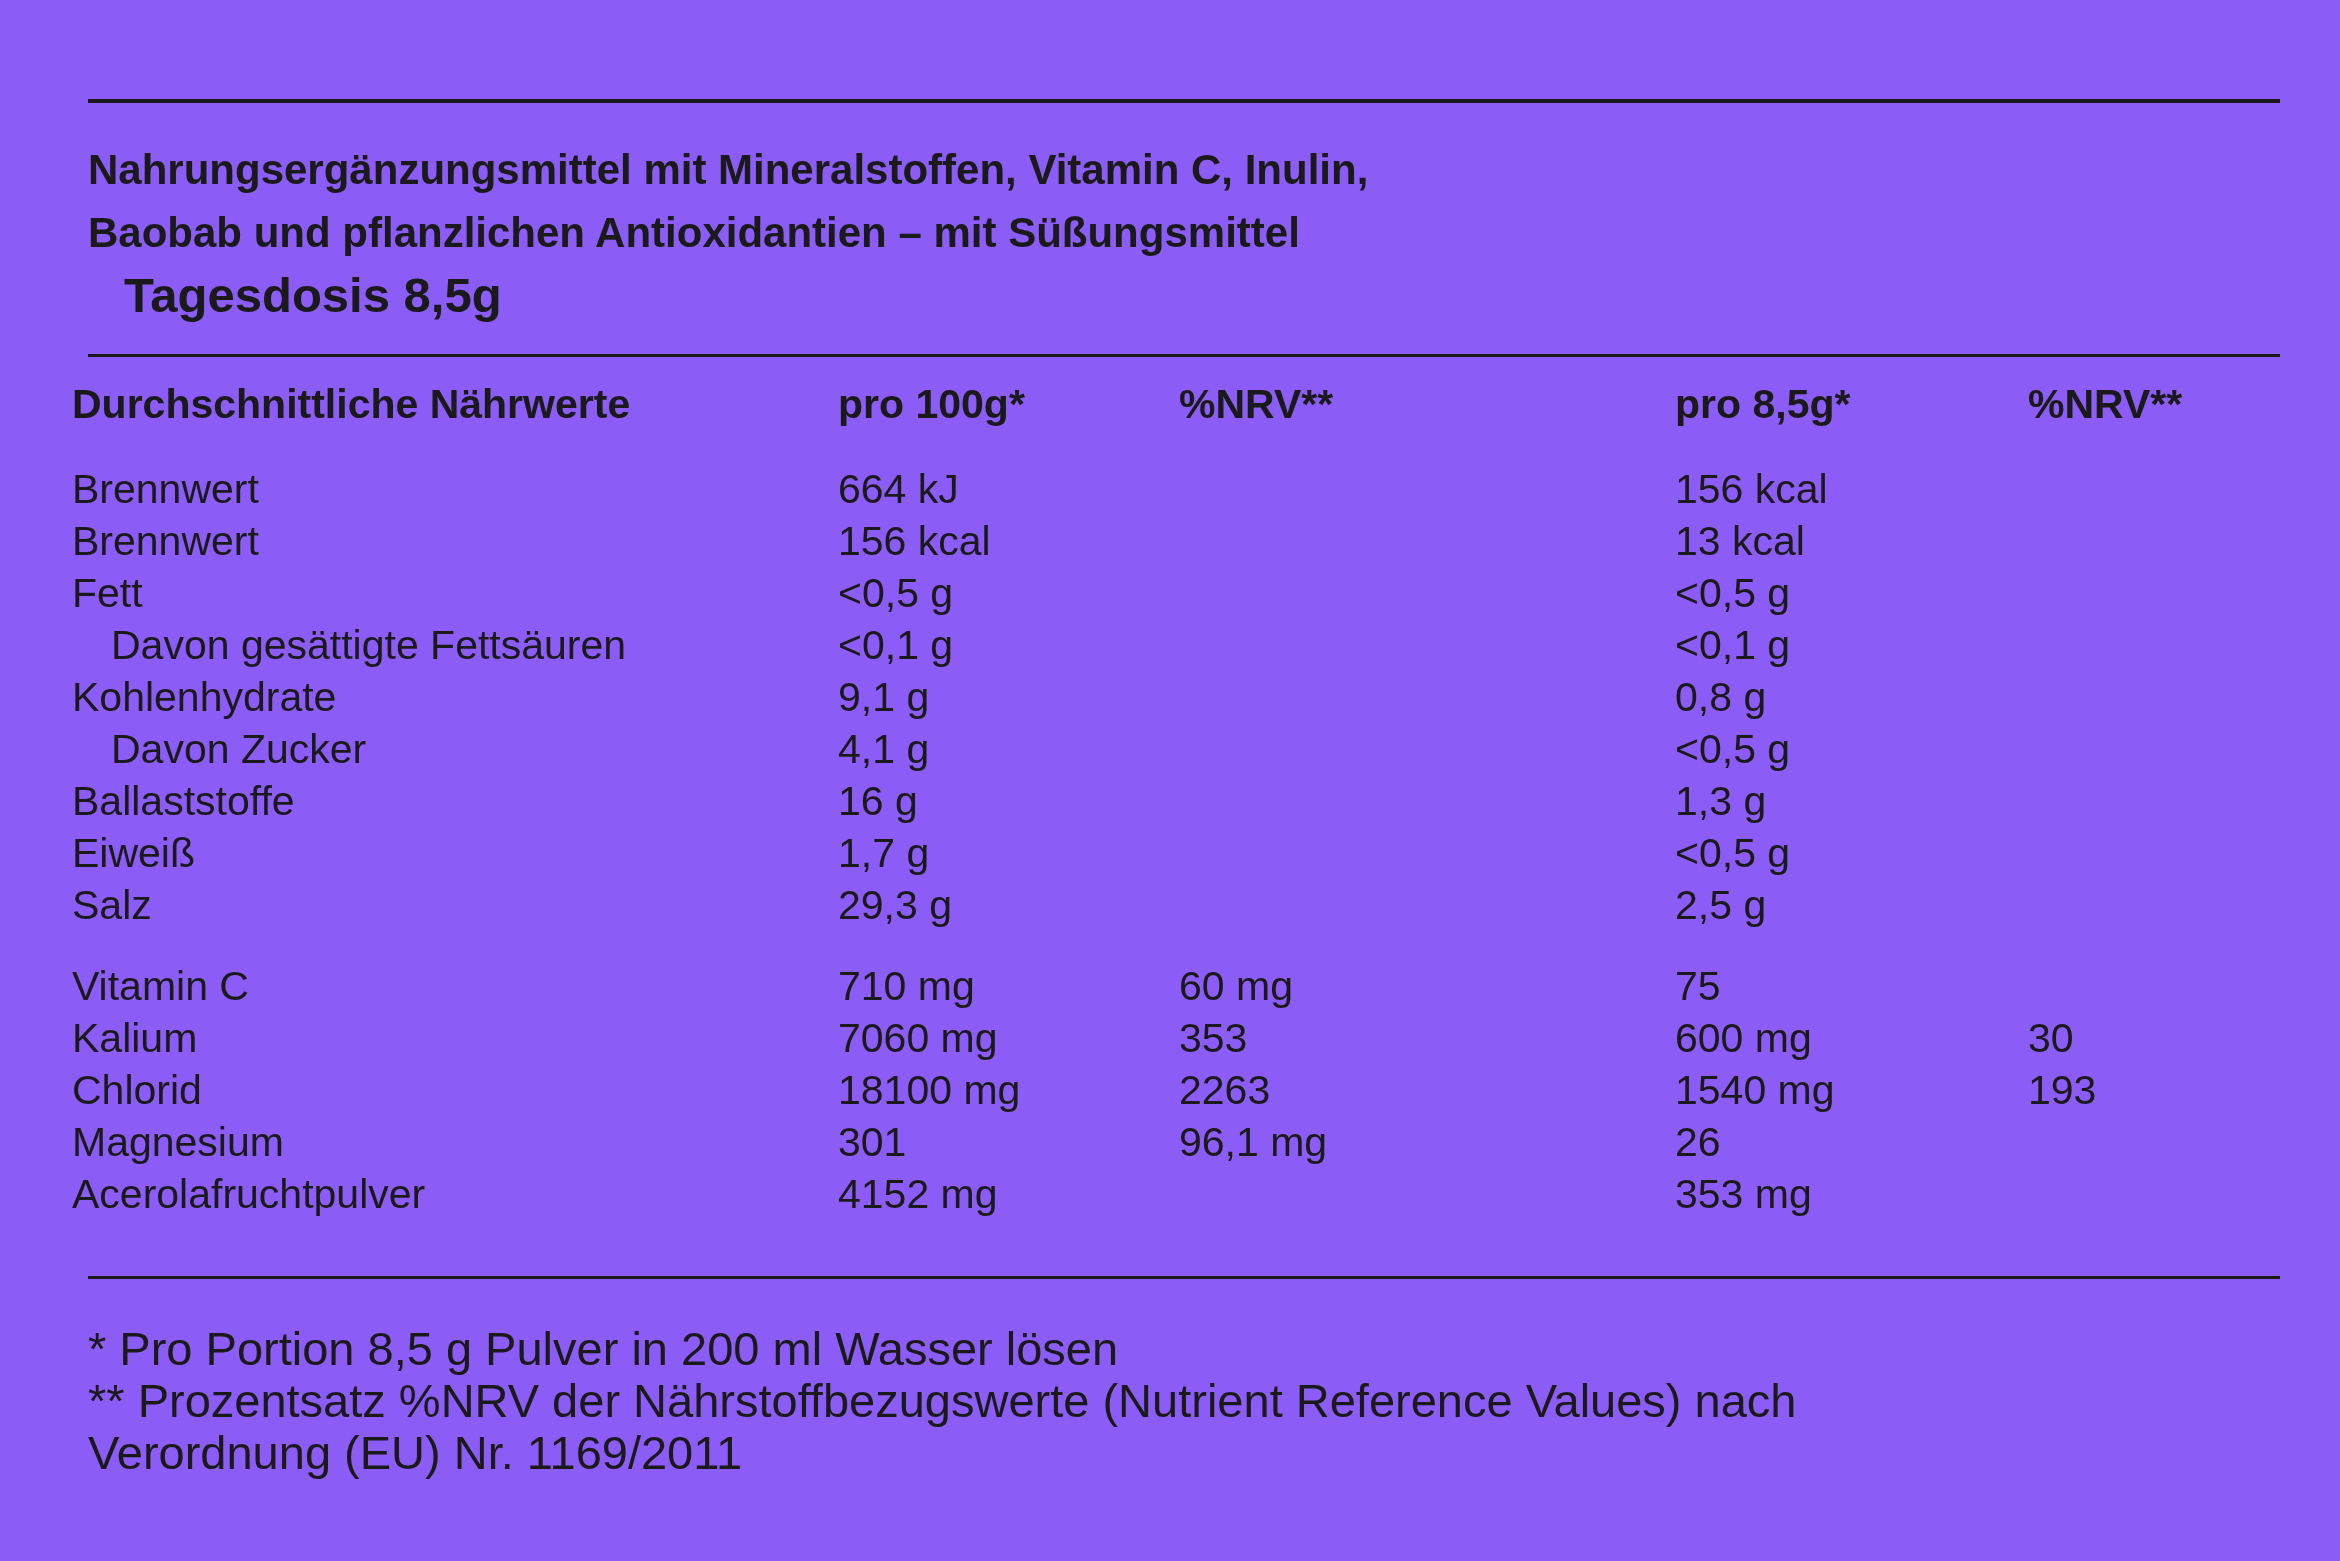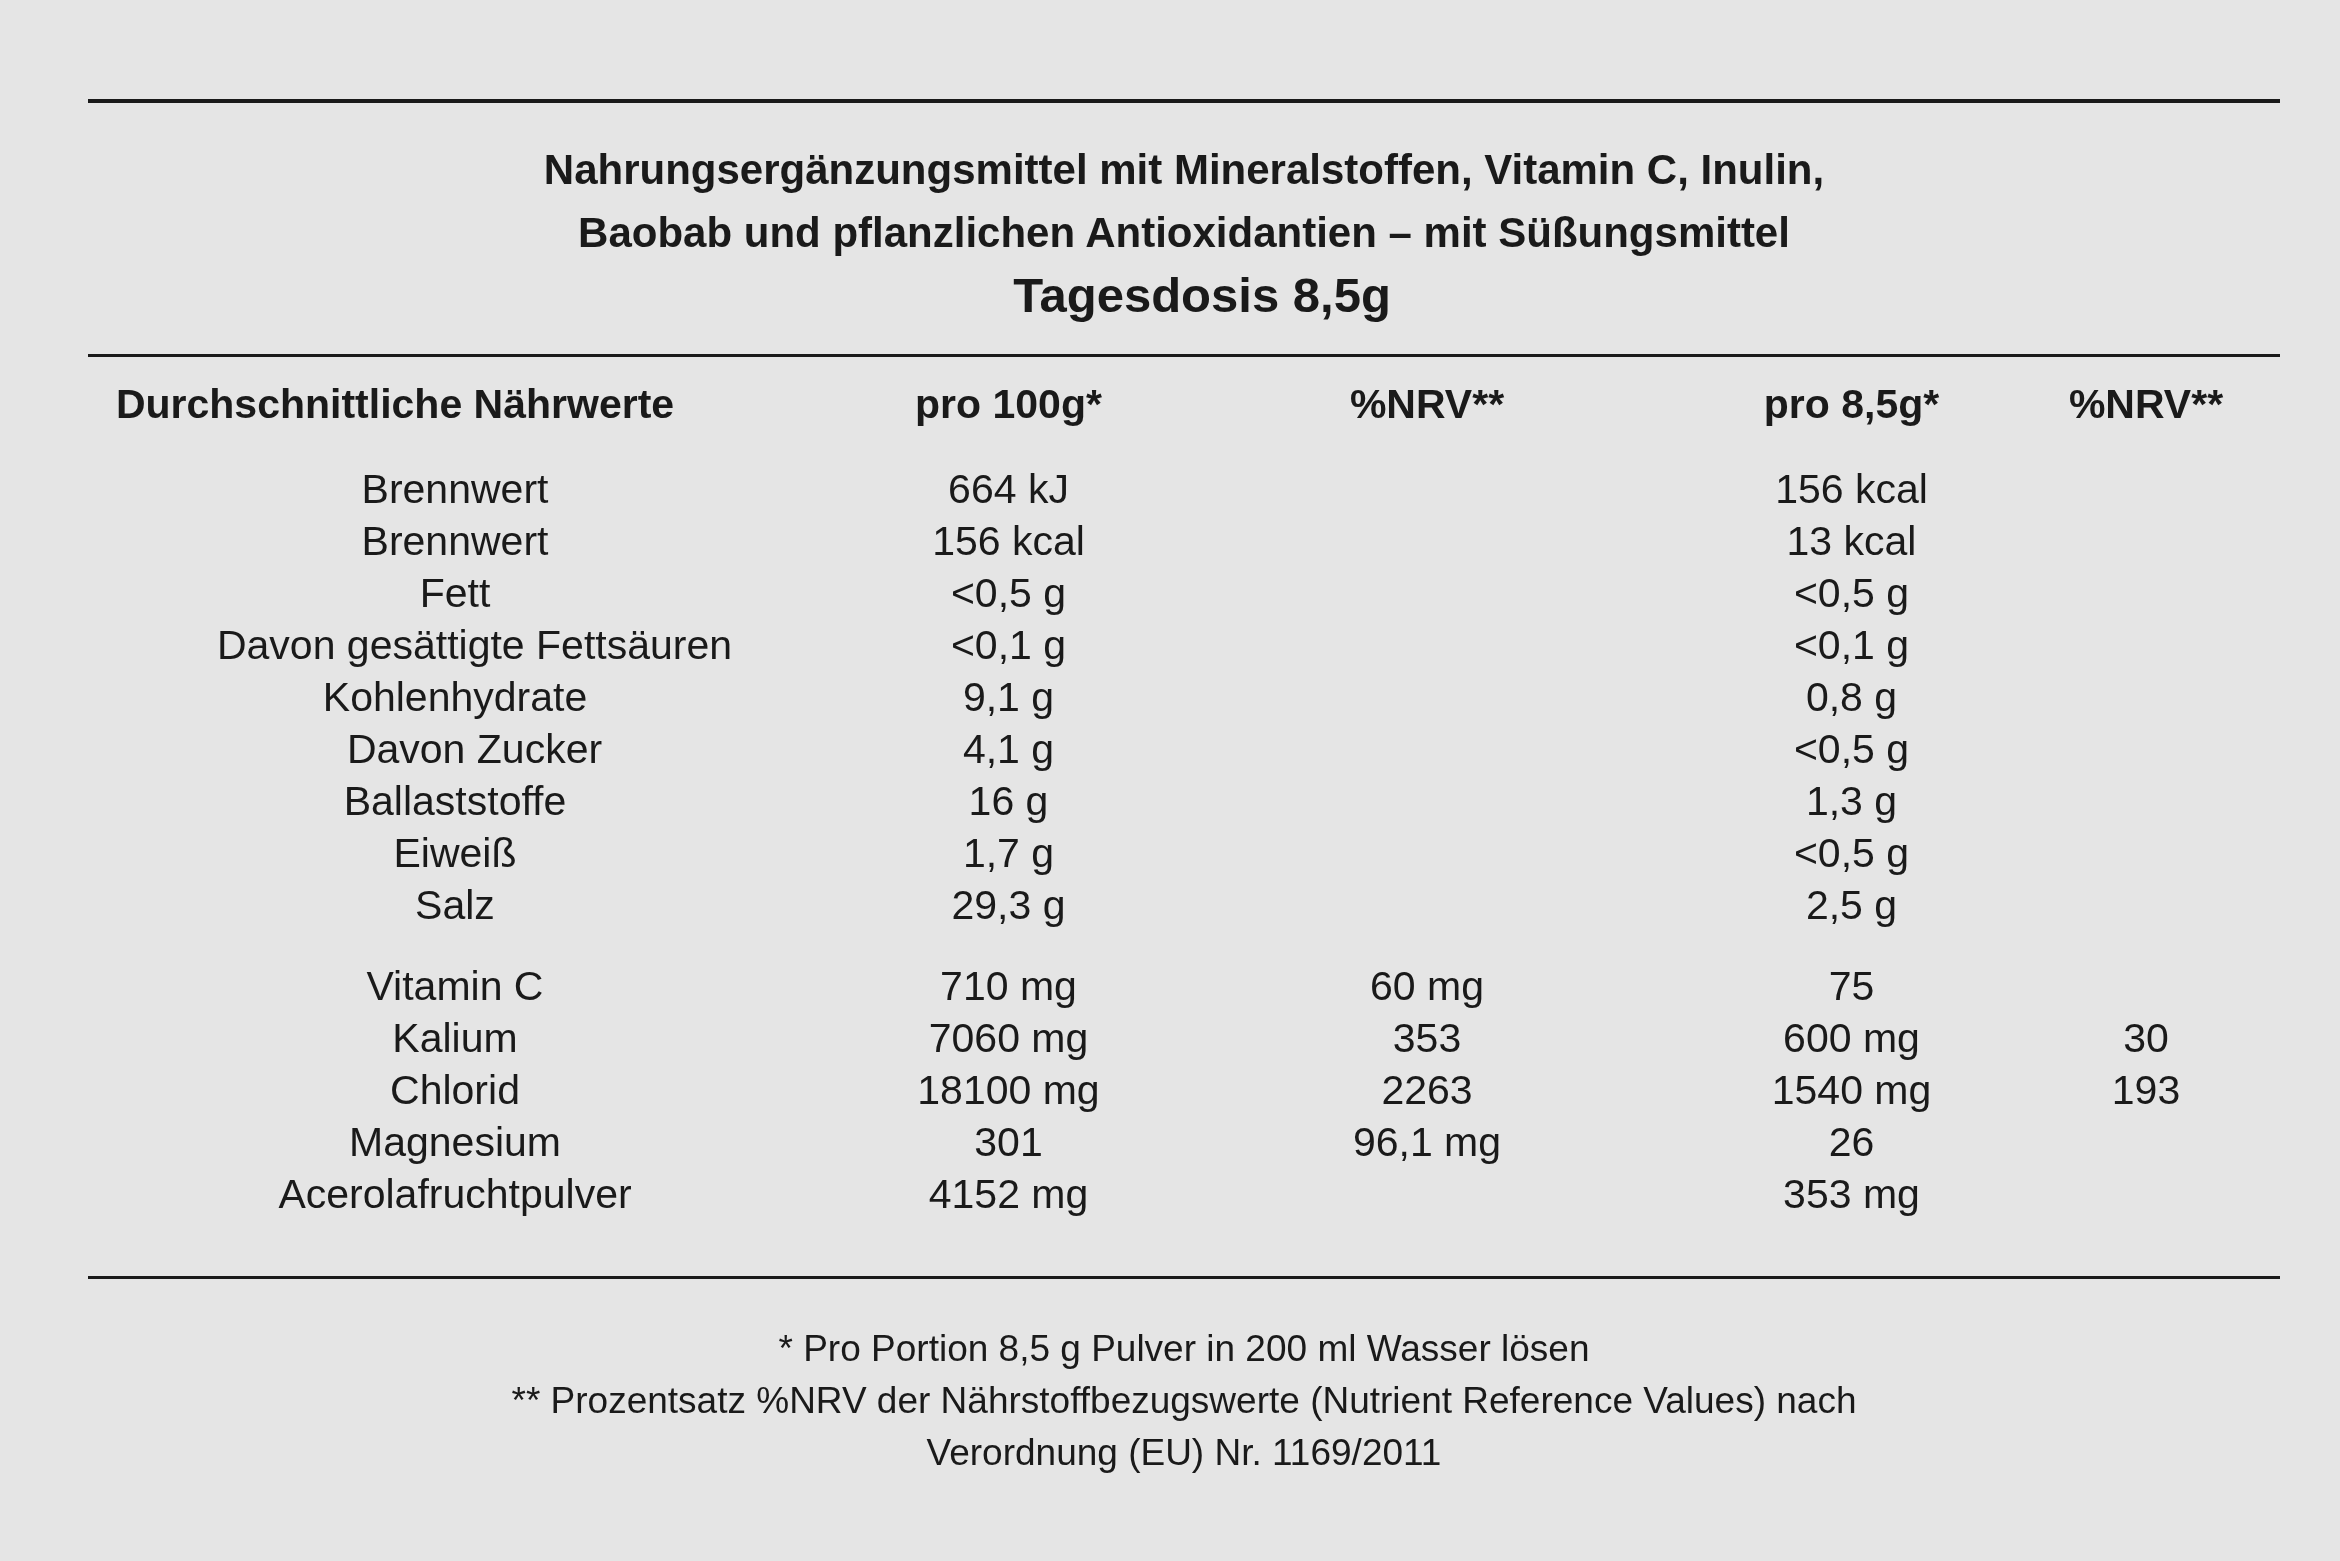--- a/index.html
+++ b/index.html
@@ -4,25 +4,24 @@
 <style>
   html, body {
     margin: 0;
     padding: 0;
     background: #ffffff;
   }
   .page {
     position: relative;
     width: 2341px;
     height: 1562px;
-    background: #e5e5e5;
+    background: #8b5cf6;
     color: #1a1a1a;
     font-family: "Liberation Sans", "DejaVu Sans", sans-serif;
     overflow: hidden;
-    text-align: center;
   }
   .rule {
     position: absolute;
     left: 88px;
     width: 2192px;
     background: #1a1a1a;
   }
   .rule-top { top: 99px; height: 3.7px; }
   .rule-mid { top: 354px; height: 2.8px; }
   .rule-bottom { top: 1276px; height: 2.8px; }
@@ -56,21 +55,21 @@
   .spacer-after-head { height: 33px; }
   .spacer-section { height: 29px; }
   .cell { white-space: nowrap; }
   .cell-label.indent { padding-left: 39px; }
 
   .footnotes {
     position: absolute;
     left: 88px;
     top: 1323px;
     width: 2192px;
-    font-size: 37px;
+    font-size: 47px;
     line-height: 52px;
   }
 </style>
 </head>
 <body>
 
 <div class="page">
 
   <div class="rule rule-top"></div>
 

